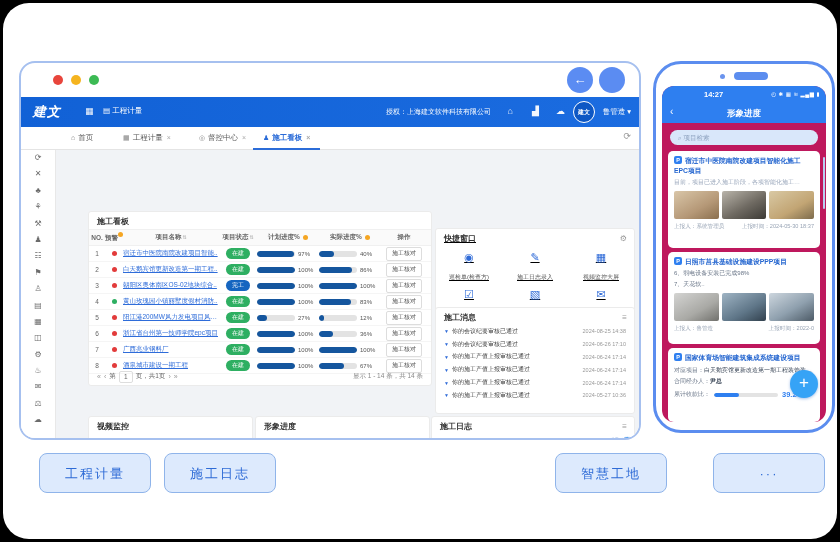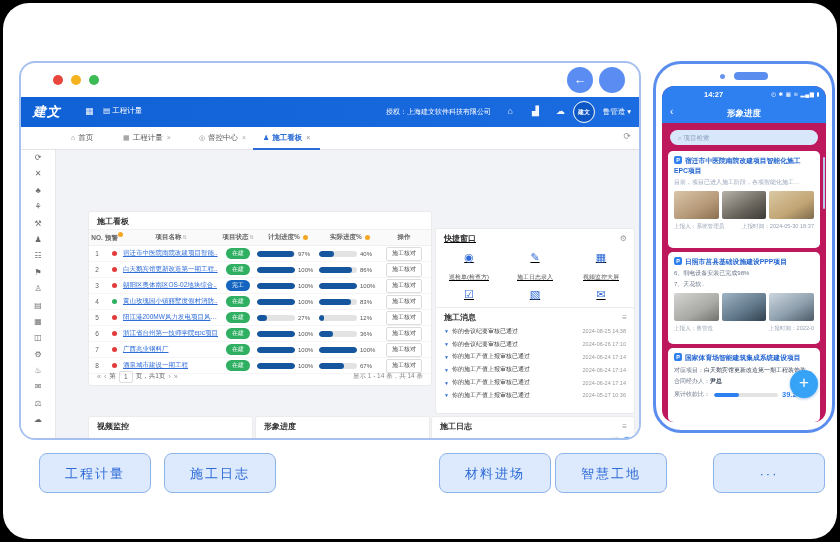--- a/index.html
+++ b/index.html
@@ -510,17 +510,16 @@
         </div>
 
         <div class="fab">+</div>
         <div class="pscroll"></div>
       </div>
     </div>
   </div>
 
   <div class="bbtn" style="left:36px">工程计量</div>
   <div class="bbtn" style="left:161px">施工日志</div>
-  <div class="bbtn" style="left:436px">材料进场</div>
   <div class="bbtn" style="left:552px">智慧工地</div>
   <div class="bbtn" style="left:710px">···</div>
 
 </div>
 
 </body></html>

